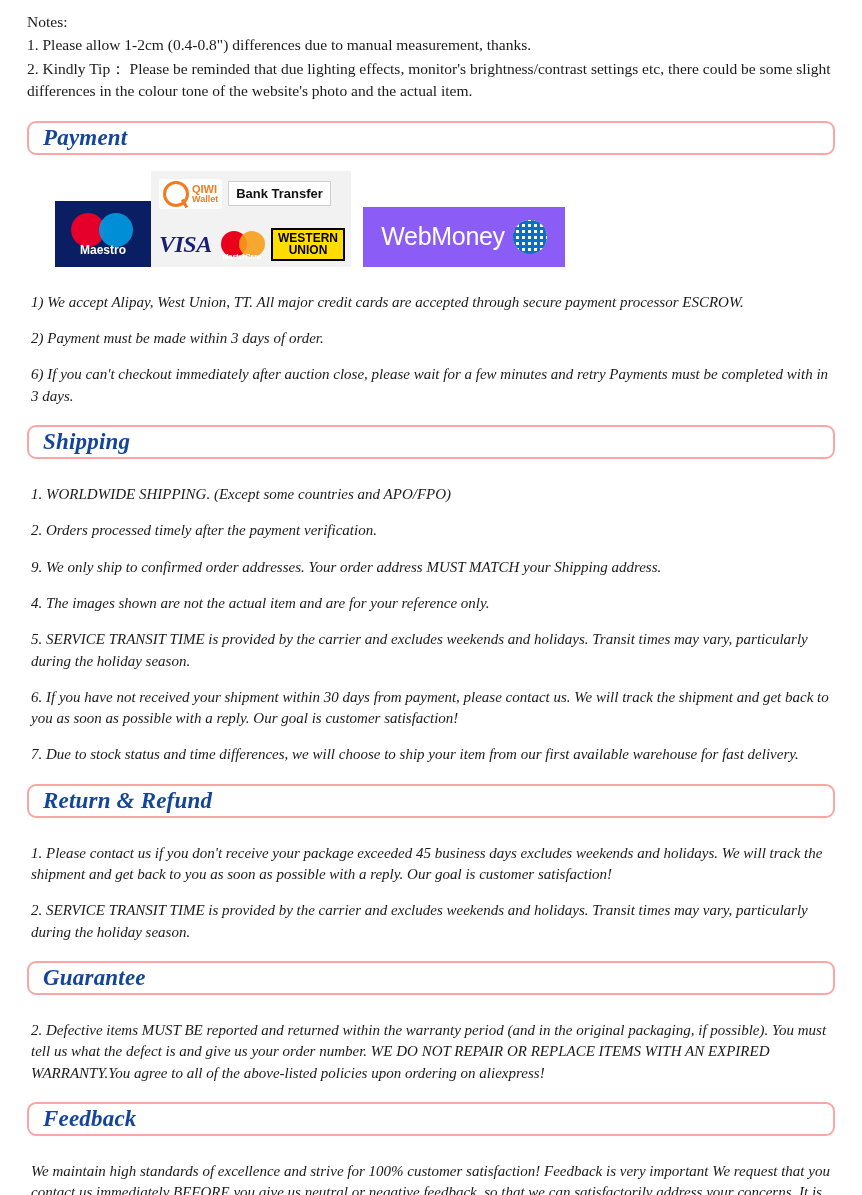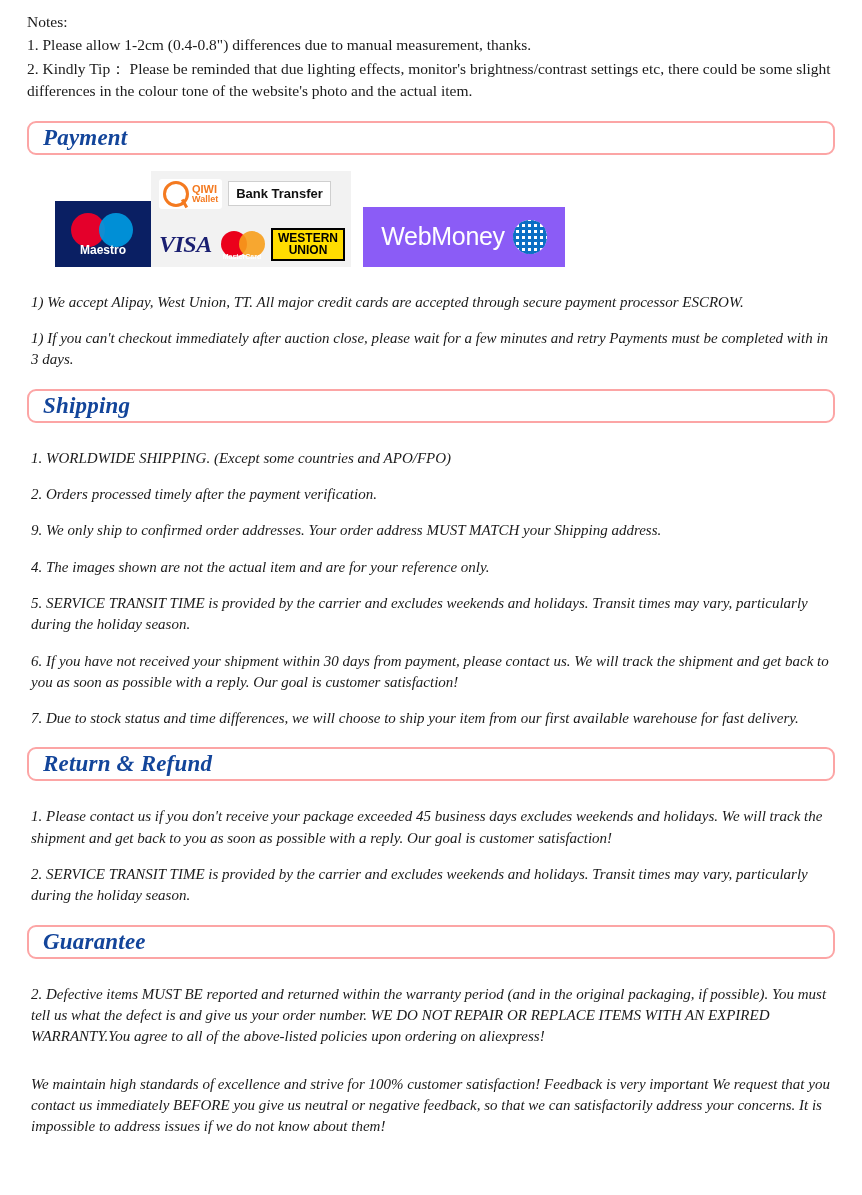--- a/index.html
+++ b/index.html
@@ -302,21 +302,22 @@
 
     <div class="logo-box webmoney">
       <span class="wm-text">WebMoney</span>
       <span class="wm-globe"></span>
     </div>
 
   </div>
 
   <div class="body-text">
     <p>1) We accept Alipay, West Union, TT. All major credit cards are accepted through secure payment processor ESCROW.</p>
-    <p>1) If you can't checkout immediately after auction close, please wait for a few minutes and retry Payments must be completed with in 3 days.</p>
+    <p>2) Payment must be made within 3 days of order.</p>
+    <p>6) If you can't checkout immediately after auction close, please wait for a few minutes and retry Payments must be completed with in 3 days.</p>
   </div>
 
   <div class="section-banner">
     <span class="title">Shipping</span>
   </div>
   <div class="body-text">
     <p>1. WORLDWIDE SHIPPING. (Except some countries and APO/FPO)</p>
     <p>2. Orders processed timely after the payment verification.</p>
     <p>9. We only ship to confirmed order addresses. Your order address MUST MATCH your Shipping address.</p>
     <p>4. The images shown are not the actual item and are for your reference only.</p>
@@ -333,19 +334,22 @@
     <p> 2. SERVICE TRANSIT TIME is provided by the carrier and excludes weekends and holidays. Transit times may vary, particularly during the holiday season.</p>
   </div>
 
   <div class="section-banner">
     <span class="title">Guarantee</span>
   </div>
   <div class="body-text">
     <p>2. Defective items MUST BE reported and returned within the warranty period (and in the original packaging, if possible). You must tell us what the defect is and give us your order number. WE DO NOT REPAIR OR REPLACE ITEMS WITH AN EXPIRED WARRANTY.You agree to all of the above-listed policies upon ordering on aliexpress!</p>
   </div>
 
+  <div class="section-banner">
+    <span class="title">Feedback</span>
+  </div>
   <div class="body-text">
     <p>We maintain high standards of excellence and strive for 100% customer satisfaction! Feedback is very important We request that you contact us immediately BEFORE you give us neutral or negative feedback, so that we can satisfactorily address your  concerns. It is impossible to address issues if we do not know about them!</p>
   </div>
 
   <div class="spacer-md"></div>
 
 </div>
 
 </body></html>

